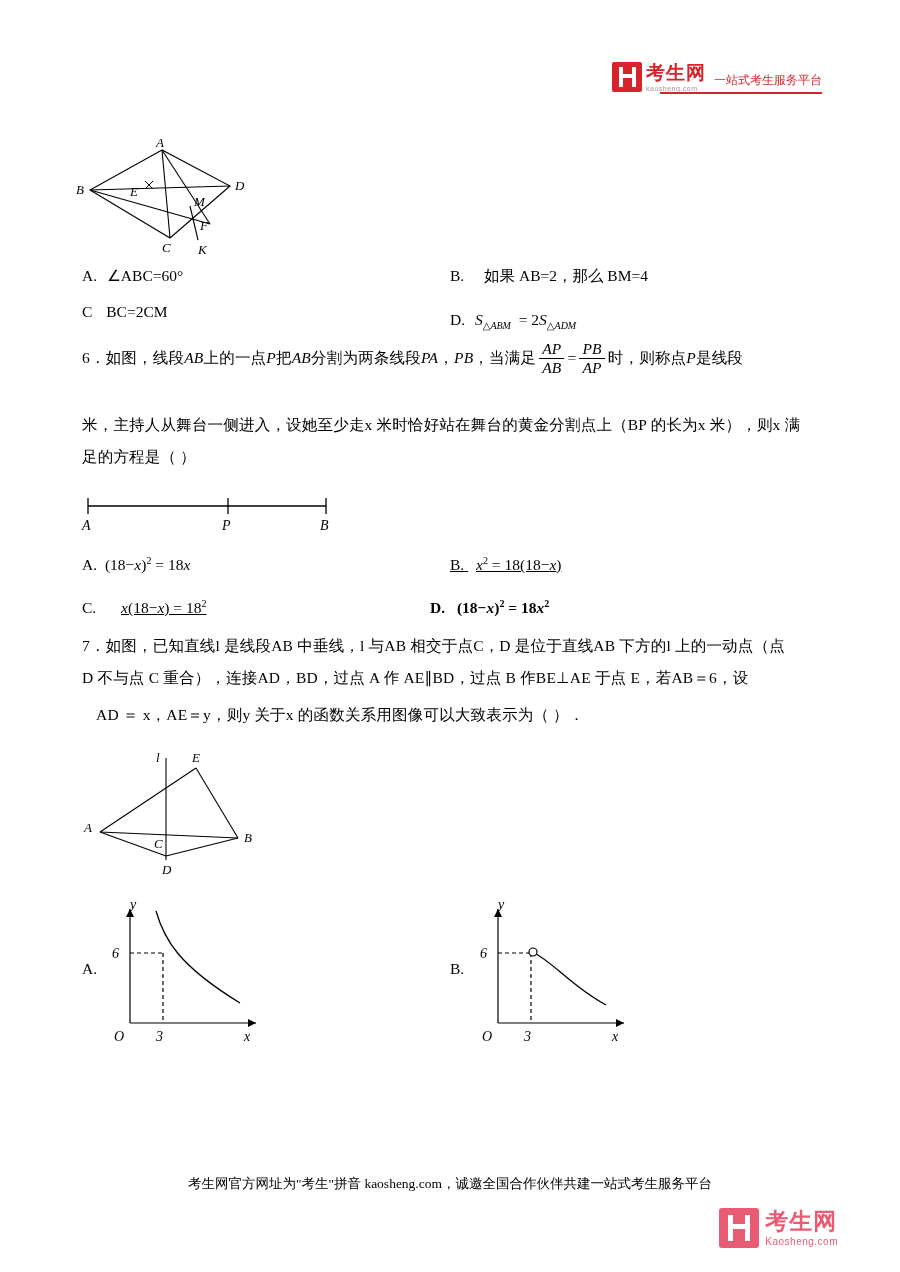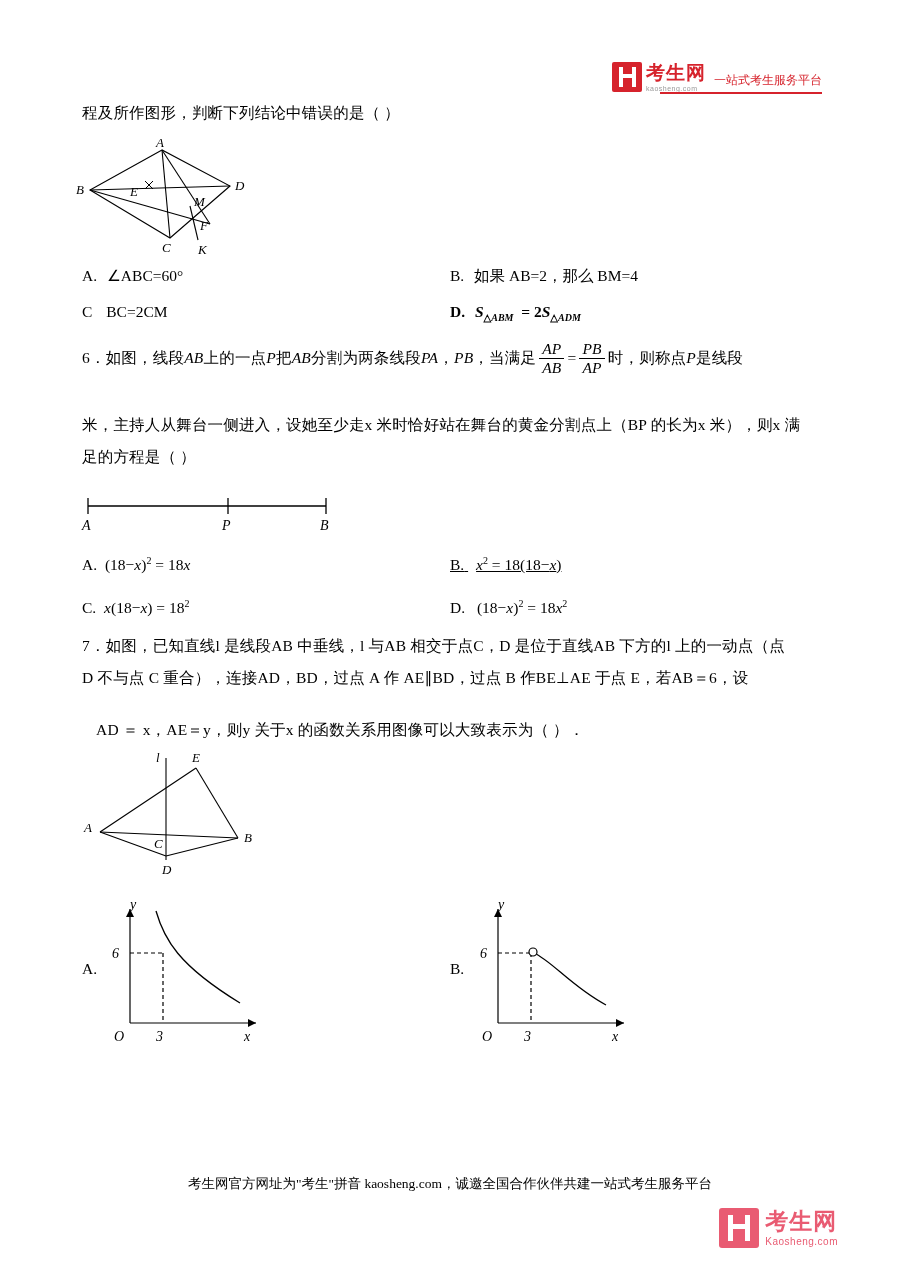--- a/index.html
+++ b/index.html
@@ -209,21 +209,20 @@
         <span class="bar2"></span>
       </div>
     <div class="logo-text">
       <span class="logo-name">考生网</span>
       <span class="logo-sub">kaosheng.com</span>
     </div>
     <span class="logo-slogan">一站式考生服务平台</span>
   </div>
   <div class="logo-rule"></div>
 
-  <div class="txt" style="left:82px; top:98px; width:700px;">程及所作图形，判断下列结论中错误的是（      ）</div>
 
   <div class="fig" style="left:70px; top:138px;">
     <svg width="220" height="120" viewBox="0 0 220 120">
       <g stroke="#000" fill="none" stroke-width="1.1">
         <path d="M92 12 L20 52 L100 100 L160 48 Z"></path>
         <path d="M92 12 L100 100"></path>
         <path d="M20 52 L160 48"></path>
         <path d="M20 52 L140 86"></path>
         <path d="M92 12 L140 86"></path>
         <path d="M120 68 L128 102"></path>
@@ -243,27 +242,27 @@
       </g>
     </svg>
   </div>
 
   <div class="opt" style="left:82px; top:262px;">
     <span>A.</span>
     <span style="margin-left:6px;">∠ABC=60°</span>
   </div>
   <div class="opt" style="left:450px; top:262px;">
     <span>B.</span>
-    <span style="margin-left:6px;">如果 AB=2，那么 BM=4</span>
+    <span style="margin-left:16px;">如果 AB=2，那么 BM=4</span>
   </div>
   <div class="opt" style="left:82px; top:298px;text-align:center;">
     <span>C</span>
     <span style="margin-left:10px;">BC=2CM</span>
   </div>
-  <div class="opt" style="left:450px; top:298px;font-weight:bold;">
+  <div class="opt" style="left:450px; top:306px;">
     <span>D.</span>
     <span style="margin-left:6px;">
       <span class="it">S</span><span class="sub">△<span class="it">ABM</span></span>
       <span>&nbsp;=&nbsp;2</span><span class="it">S</span><span class="sub">△<span class="it">ADM</span></span>
     </span>
   </div>
 
   <div class="txt" style="left:82px; top:341px; width:740px;">
     <span>6．如图，线段</span><span class="it">AB</span><span>上的一点</span><span class="it">P</span><span>把</span><span class="it">AB</span><span>分割为两条线段</span><span class="it">PA</span><span>，</span><span class="it">PB</span><span>，当满足</span><span class="frac"><span class="num">AP</span><span class="den">AB</span></span><span>=</span><span class="frac"><span class="num">PB</span><span class="den">AP</span></span><span>时，则称点</span><span class="it">P</span><span>是线段</span>
   </div>
@@ -294,34 +293,34 @@
     </span>
   </div>
   <div class="opt" style="left:450px; top:547px;text-decoration:underline;">
     <span>B.</span>
     <span style="margin-left:8px;">
       <span class="it">x</span><span class="sup">2</span> = 18(18−<span class="it">x</span>)
     </span>
   </div>
   <div class="opt" style="left:82px; top:590px;">
     <span>C.</span>
-    <span style="margin-left:4px;">
+    <span style="margin-left:21px;text-decoration:underline;">
       <span class="it">x</span>(18−<span class="it">x</span>) = 18<span class="sup">2</span>
     </span>
   </div>
-  <div class="opt" style="left:450px; top:590px;">
+  <div class="opt" style="left:430px; top:590px;font-weight:bold;">
     <span>D.</span>
     <span style="margin-left:8px;">
       (18−<span class="it">x</span>)<span class="sup">2</span> = 18<span class="it">x</span><span class="sup">2</span>
     </span>
   </div>
 
   <div class="txt" style="left:82px; top:631px; width:765px;">7．如图，已知直线l 是线段AB    中垂线，l 与AB 相交于点C，D 是位于直线AB 下方的l 上的一动点（点</div>
   <div class="txt" style="left:82px; top:663px; width:765px;">D 不与点 C 重合），连接AD，BD，过点 A 作 AE∥BD，过点 B 作BE⊥AE 于点 E，若AB＝6，设</div>
-  <div class="txt" style="left:96px; top:700px; width:765px;margin-top:15px;">AD ＝ x，AE＝y，则y 关于x 的函数关系用图像可以大致表示为（      ）．</div>
+  <div class="txt" style="left:96px; top:700px; width:765px;">AD ＝ x，AE＝y，则y 关于x 的函数关系用图像可以大致表示为（      ）．</div>
 
   <div class="fig" style="left:78px; top:750px;">
     <svg width="260" height="130" viewBox="0 0 260 130">
       <g stroke="#000" fill="none" stroke-width="1.1">
         <line x1="88" y1="8" x2="88" y2="110"></line>
         <path d="M22 82 L160 88"></path>
         <path d="M22 82 L118 18"></path>
         <path d="M118 18 L160 88"></path>
         <path d="M22 82 L88 106"></path>
         <path d="M88 106 L160 88"></path>

